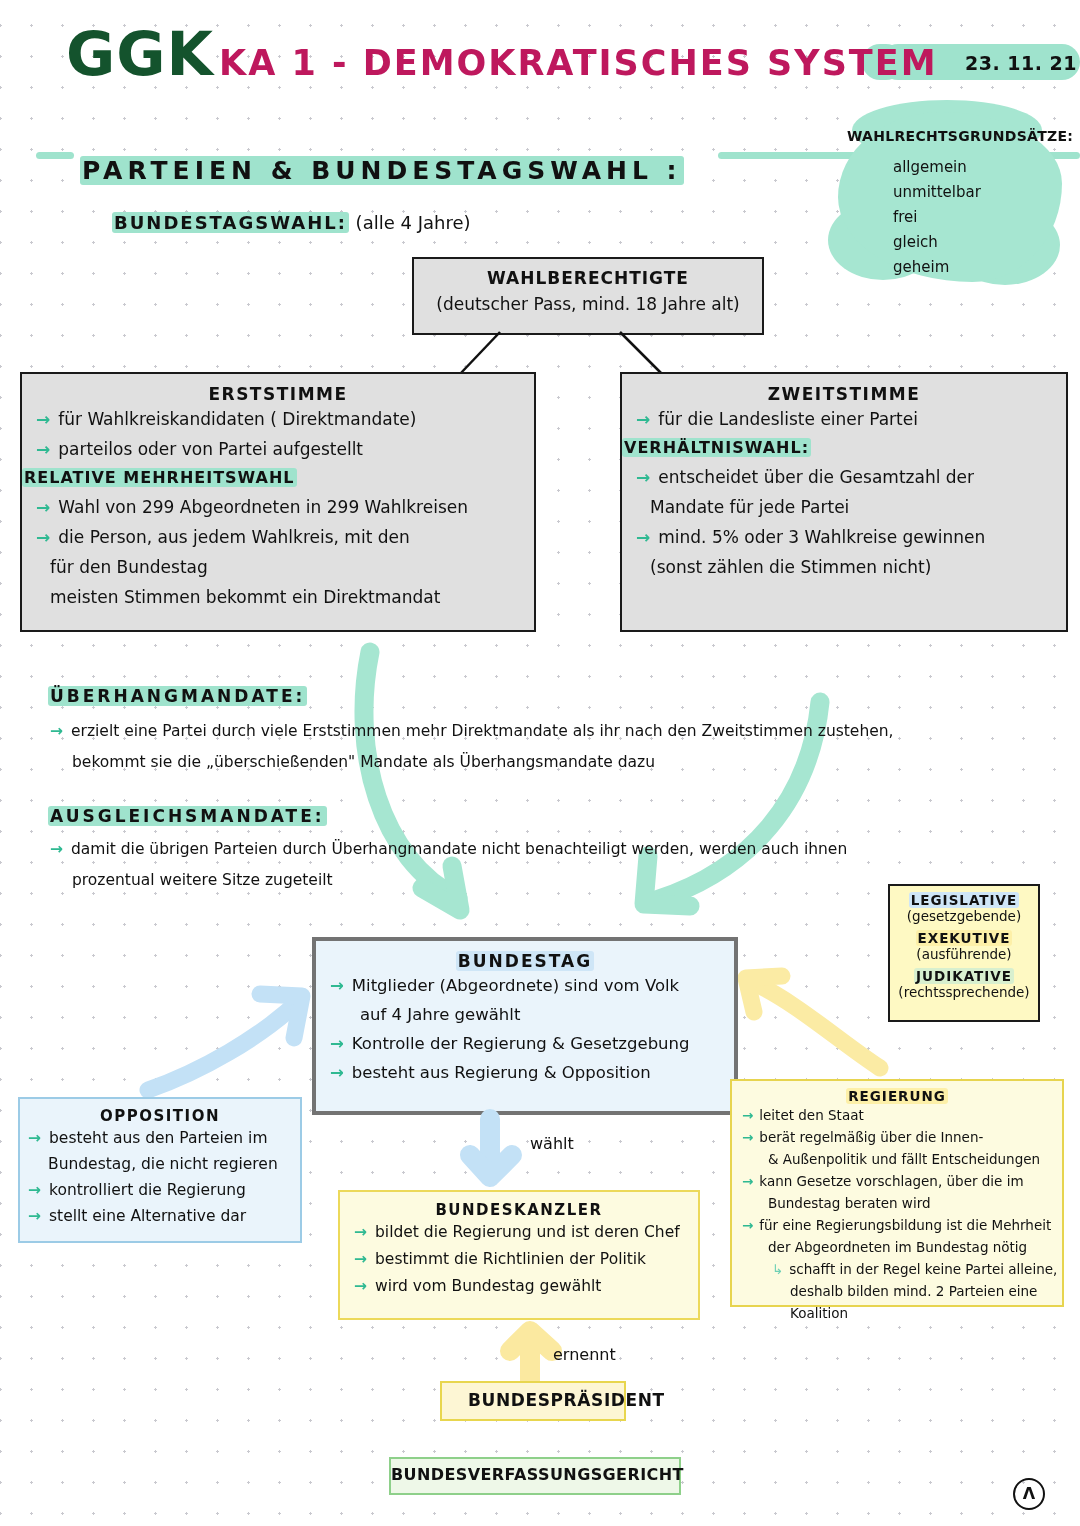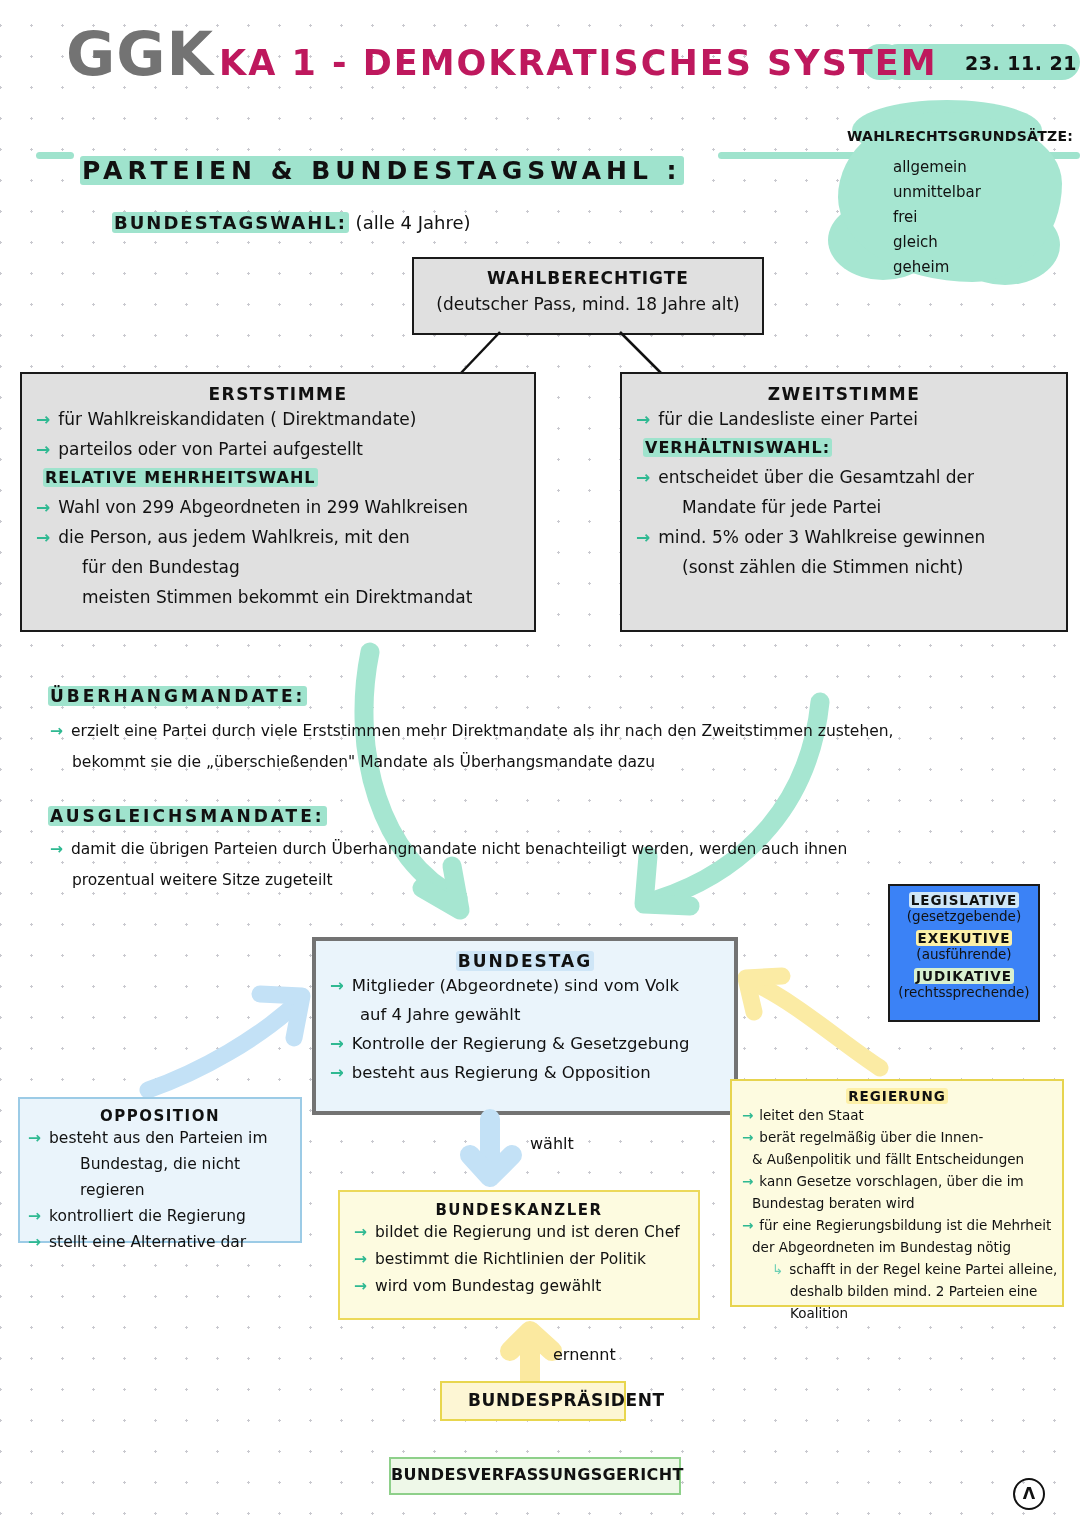--- a/index.html
+++ b/index.html
@@ -23,21 +23,21 @@
     border-radius:3px;
   }
   .mint{background:#9fe3cd;}
   .blue{background:#cfe6f7;}
   .yel{background:#fdf0a8;}
   .grn{background:#d8f0cf;}
 
   
   #hdr-band{left:66px;top:24px;width:960px;height:62px;}
   .ggk{
-    font-size:60px;font-weight:bold;color:#737373;letter-spacing:1px;
+    font-size:60px;font-weight:bold;color:#14532d;letter-spacing:1px;
     line-height:60px;
   }
   .hdr-title{
     font-size:35px;font-weight:bold;color:#be185d;letter-spacing:2px;
     line-height:60px;
   }
   #hdr-pill{
     left:880px;top:44px;width:200px;height:36px;border-radius:18px;
     background:#9fe3cd;
   }
@@ -69,57 +69,57 @@
   .gbox{background:#e0e0e0;border:2.5px solid #1a1a1a;}
   #box-wb{left:412px;top:257px;width:348px;height:74px;}
   #box-wb .t{text-align:center;font-size:17px;font-weight:bold;letter-spacing:1px;margin-top:9px;}
   #box-wb .s{text-align:center;font-size:17px;margin-top:6px;}
 
   #box-erst{left:20px;top:372px;width:512px;height:256px;}
   #box-zweit{left:620px;top:372px;width:444px;height:256px;}
   .bx-title{text-align:center;font-size:17px;font-weight:bold;letter-spacing:1.5px;margin-top:10px;}
   .li{font-size:17px;line-height:30px;display:flex;gap:8px;padding-left:14px;}
   .li .ar{color:#2fb992;font-weight:bold;flex:none;}
-  .cont{font-size:17px;line-height:30px;padding-left:60px;}
-  .subhead{font-size:16px;font-weight:bold;letter-spacing:1px;padding-left:21px;line-height:28px;}
+  .cont{font-size:17px;line-height:30px;padding-left:28px;}
+  .subhead{font-size:16px;font-weight:bold;letter-spacing:1px;padding-left:0;line-height:28px;}
 
   
   .sec-h{font-size:17px;font-weight:bold;letter-spacing:3px;}
   .ftxt{font-size:15.5px;line-height:31px;}
 
   #uh-h{left:48px;top:686px;}
   #uh-b{left:50px;top:716px;width:1010px;}
   #ag-h{left:48px;top:806px;}
   #ag-b{left:50px;top:834px;width:1010px;}
 
   
   svg.arrow{position:absolute;overflow:visible;pointer-events:none;}
 
   
   #box-bt{left:312px;top:937px;width:418px;height:170px;background:#eaf4fb;border:4px solid #737373;}
   #box-bt .bx-title{letter-spacing:2px;}
   #box-bt .li{font-size:16.5px;line-height:29px;}
   #box-bt .cont{font-size:16.5px;line-height:29px;padding-left:44px;}
 
   
-  #box-3g{left:888px;top:884px;width:148px;height:134px;background:#3b82f6;border:2.5px solid #1a1a1a;text-align:center;}
+  #box-3g{left:888px;top:884px;width:148px;height:134px;background:#fef9c3;border:2.5px solid #1a1a1a;text-align:center;}
   #box-3g .g-t{font-size:13.5px;font-weight:bold;letter-spacing:1px;margin-top:6px;}
   #box-3g .g-s{font-size:13.5px;}
 
   
   #box-op{left:18px;top:1097px;width:280px;height:142px;background:#eaf4fb;border:2px solid #9ccbe6;}
   #box-op .bx-title{font-size:15px;letter-spacing:1.5px;margin-top:8px;}
   #box-op .li{font-size:15.5px;line-height:26px;padding-left:8px;}
   #box-op .cont{font-size:15.5px;line-height:26px;}
 
   
   #box-reg{left:730px;top:1079px;width:330px;height:224px;background:#fdfbe0;border:2px solid #e7d44f;}
   #box-reg .bx-title{font-size:13.5px;letter-spacing:1px;margin-top:7px;}
   #box-reg .li{font-size:13.5px;line-height:22px;padding-left:10px;gap:6px;}
-  #box-reg .cont{font-size:13.5px;line-height:22px;padding-left:20px;}
+  #box-reg .cont{font-size:13.5px;line-height:22px;padding-left:36px;}
   #box-reg .sub2{font-size:13.5px;line-height:22px;padding-left:40px;display:flex;gap:6px;}
   #box-reg .sub2 .ar{color:#6fd0b5;}
   #box-reg .cont3{font-size:13.5px;line-height:22px;padding-left:58px;}
 
   
   #box-bk{left:338px;top:1190px;width:358px;height:126px;background:#fdfbe0;border:2px solid #ecd95a;}
   #box-bk .bx-title{font-size:15px;letter-spacing:1.5px;margin-top:9px;}
   #box-bk .li{font-size:15.5px;line-height:27px;padding-left:14px;}
 
   

